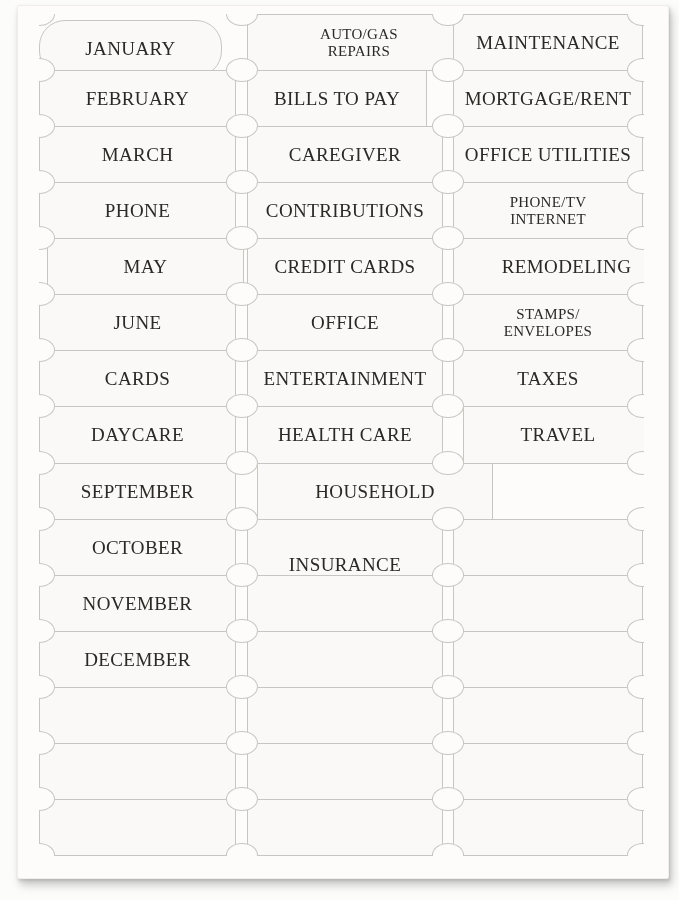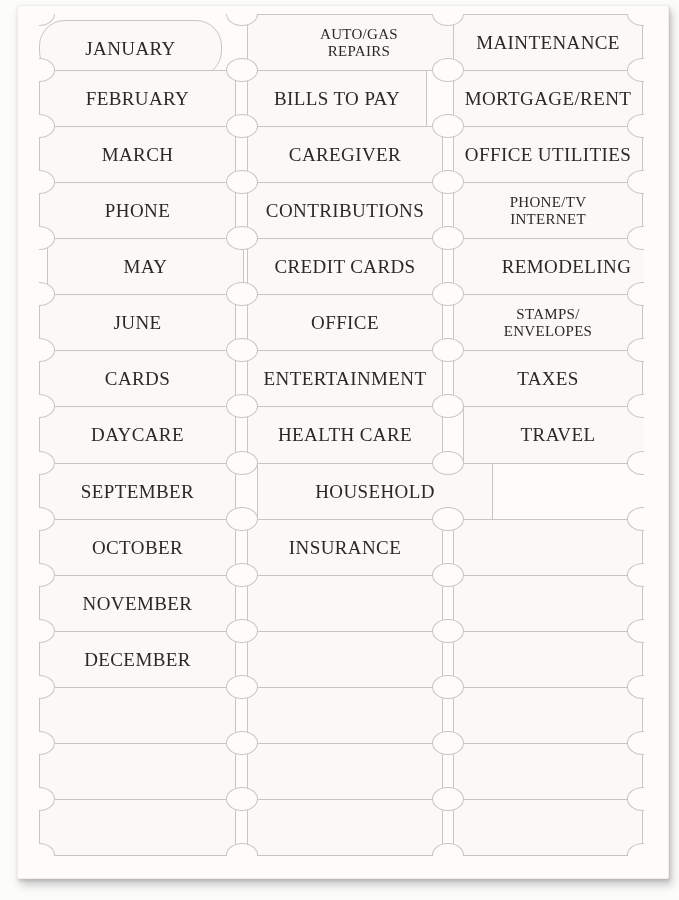--- a/index.html
+++ b/index.html
@@ -136,21 +136,21 @@
         </div>
         <div class="tab" style="left: 208px; top: 336px; width: 196px; height: 57px;">
           <span class="tab-text">ENTERTAINMENT</span>
         </div>
         <div class="tab" style="left: 208px; top: 392px; width: 196px; height: 58px;">
           <span class="tab-text">HEALTH CARE</span>
         </div>
         <div class="tab" style="left: 208px; top: 449px; width: 236px; height: 57px; margin-left: 10px;">
           <span class="tab-text">HOUSEHOLD</span>
         </div>
-        <div class="tab" style="left: 208px; top: 505px; width: 196px; height: 57px;">
+        <div class="tab" style="left: 208px; top: 505px; width: 196px; height: 57px; align-items: flex-end;">
           <span class="tab-text">INSURANCE</span>
         </div>
         <div class="tab" style="left: 208px; top: 561px; width: 196px; height: 57px;">
           <span class="tab-text"></span>
         </div>
         <div class="tab" style="left: 208px; top: 617px; width: 196px; height: 57px;">
           <span class="tab-text"></span>
         </div>
         <div class="tab" style="left: 208px; top: 673px; width: 196px; height: 57px;">
           <span class="tab-text"></span>

